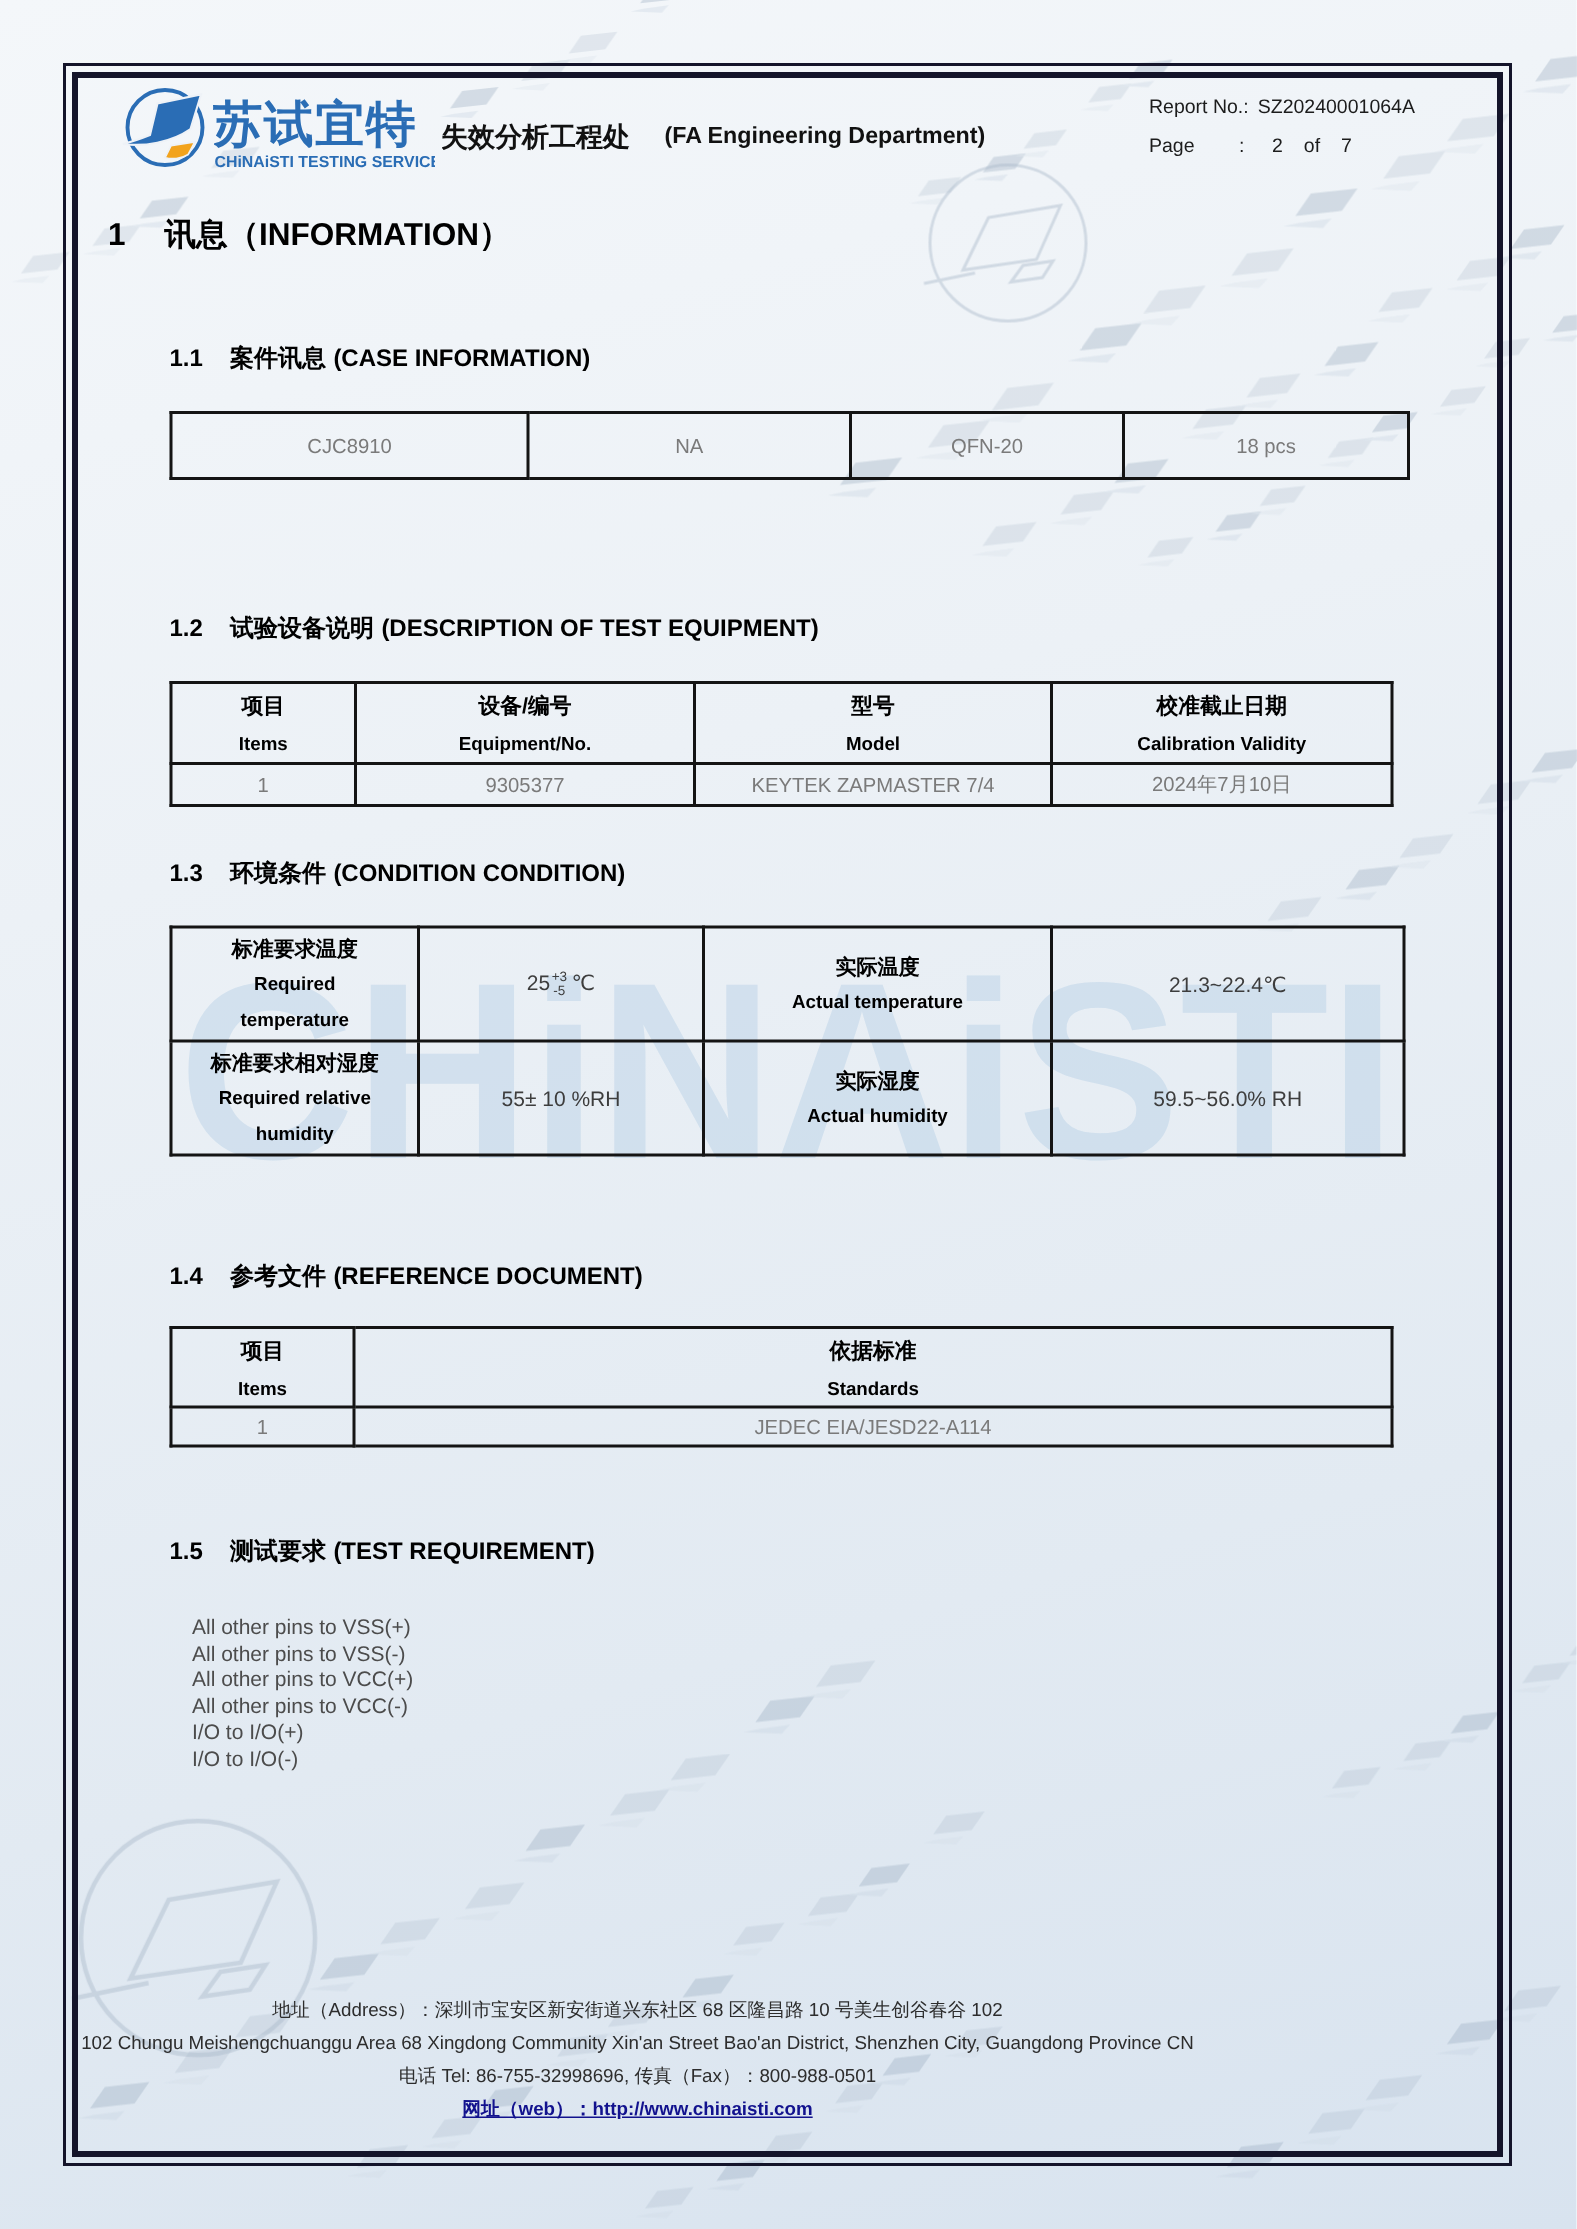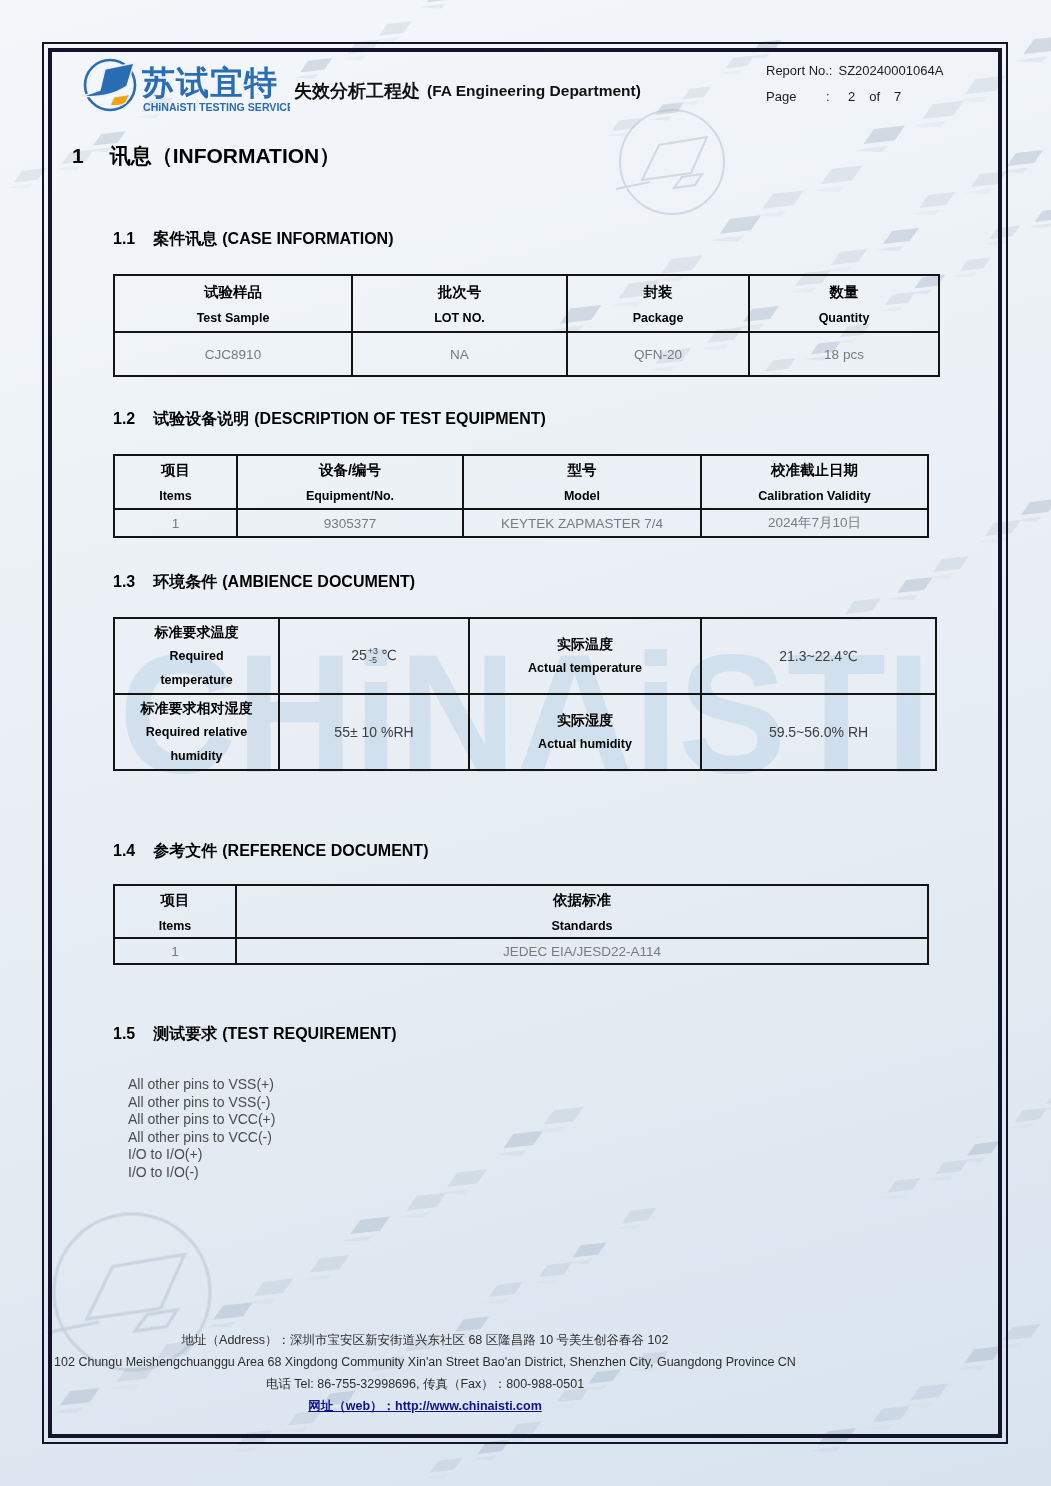--- a/index.html
+++ b/index.html
@@ -13,21 +13,21 @@
   
   .frame-outer{position:absolute;left:42px;top:42px;width:966px;height:1402px;
     border:2px solid #14142a;box-sizing:border-box;z-index:1;}
   .frame-inner{position:absolute;left:48px;top:48px;width:954px;height:1390px;
     border:4px solid #14142a;box-sizing:border-box;z-index:1;}
   .content{position:absolute;inset:0;z-index:2;}
 
   
   .logo{position:absolute;left:80px;top:54px;}
   .dept{position:absolute;left:294px;top:74px;height:34px;display:flex;align-items:center;
-    font-weight:bold;color:#111;white-space:nowrap;}
+    font-weight:bold;color:#111;white-space:nowrap;gap:16px;}
   .dept .zh{font-size:18px;}
   .dept .en{font-size:15.5px;margin-left:7px;}
   .reportbox{position:absolute;left:766px;top:63px;font-size:13px;color:#1c1c1c;}
   .reportbox .row{display:flex;align-items:baseline;height:18px;margin-bottom:8px;white-space:nowrap;}
   .reportbox .lbl1{margin-right:6px;}
   .reportbox .lbl2{width:60px;}
   .reportbox .colon{width:22px;text-align:left;}
   .reportbox .pgnum{margin-right:14px;}
   .reportbox .pgof{margin-right:14px;}
 
@@ -224,38 +224,20 @@
     <span class="num">1.1</span><span>案件讯息</span><span class="en">(CASE INFORMATION)</span>
   </div>
   <table id="t1">
     <colgroup>
         <col style="width:238px">
         <col style="width:215px">
         <col style="width:182px">
         <col style="width:190px">
       </colgroup>
     <tbody>
-        <tr>
-      <th>
-        <span class="zh">试验样品</span>
-        <span class="en">Test Sample</span>
-          </th>
-      <th>
-        <span class="zh">批次号</span>
-        <span class="en">LOT NO.</span>
-          </th>
-      <th>
-        <span class="zh">封装</span>
-        <span class="en">Package</span>
-          </th>
-      <th>
-        <span class="zh">数量</span>
-        <span class="en">Quantity</span>
-          </th>
-    </tr>
     <tr>
       <td class="data">CJC8910</td>
       <td class="data">NA</td>
       <td class="data">QFN-20</td>
       <td class="data">18 pcs</td>
     </tr>
   </tbody>
     </table>
 
   <div class="h2row" style="top:409px">
@@ -290,21 +272,21 @@
     <tr>
       <td class="data">1</td>
       <td class="data">9305377</td>
       <td class="data">KEYTEK ZAPMASTER 7/4</td>
       <td class="data">2024年7月10日</td>
     </tr>
   </tbody>
     </table>
 
   <div class="h2row" style="top:572px">
-    <span class="num">1.3</span><span>环境条件</span><span class="en">(AMBIENCE DOCUMENT)</span>
+    <span class="num">1.3</span><span>环境条件</span><span class="en">(CONDITION CONDITION)</span>
   </div>
   <table id="t3">
     <colgroup>
         <col style="width:165px">
         <col style="width:190px">
         <col style="width:232px">
         <col style="width:235px">
       </colgroup>
     <tbody>
         <tr>

